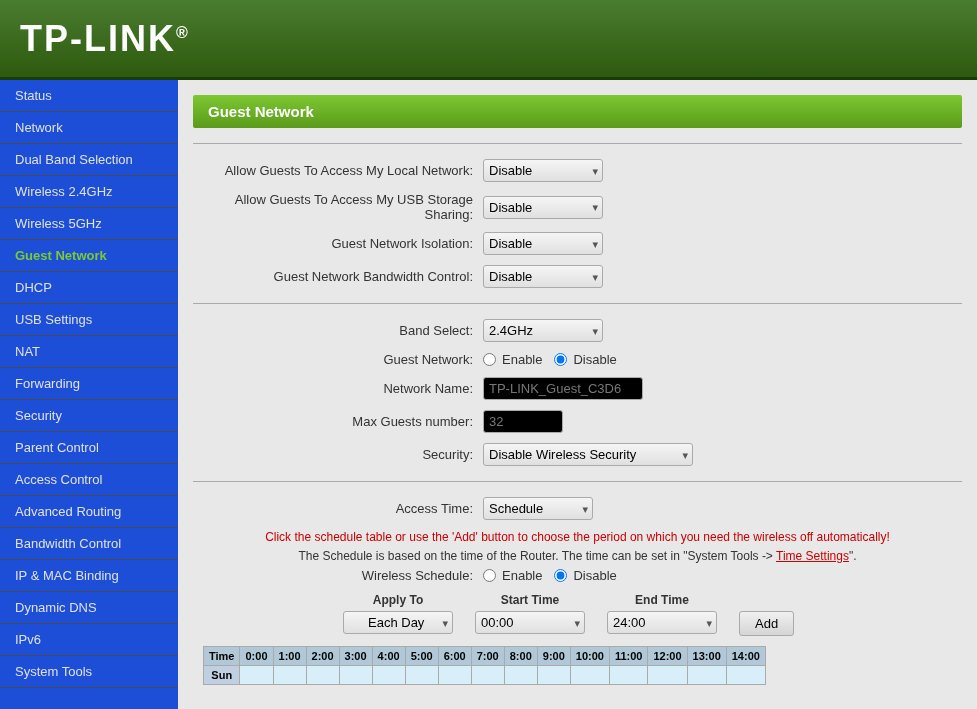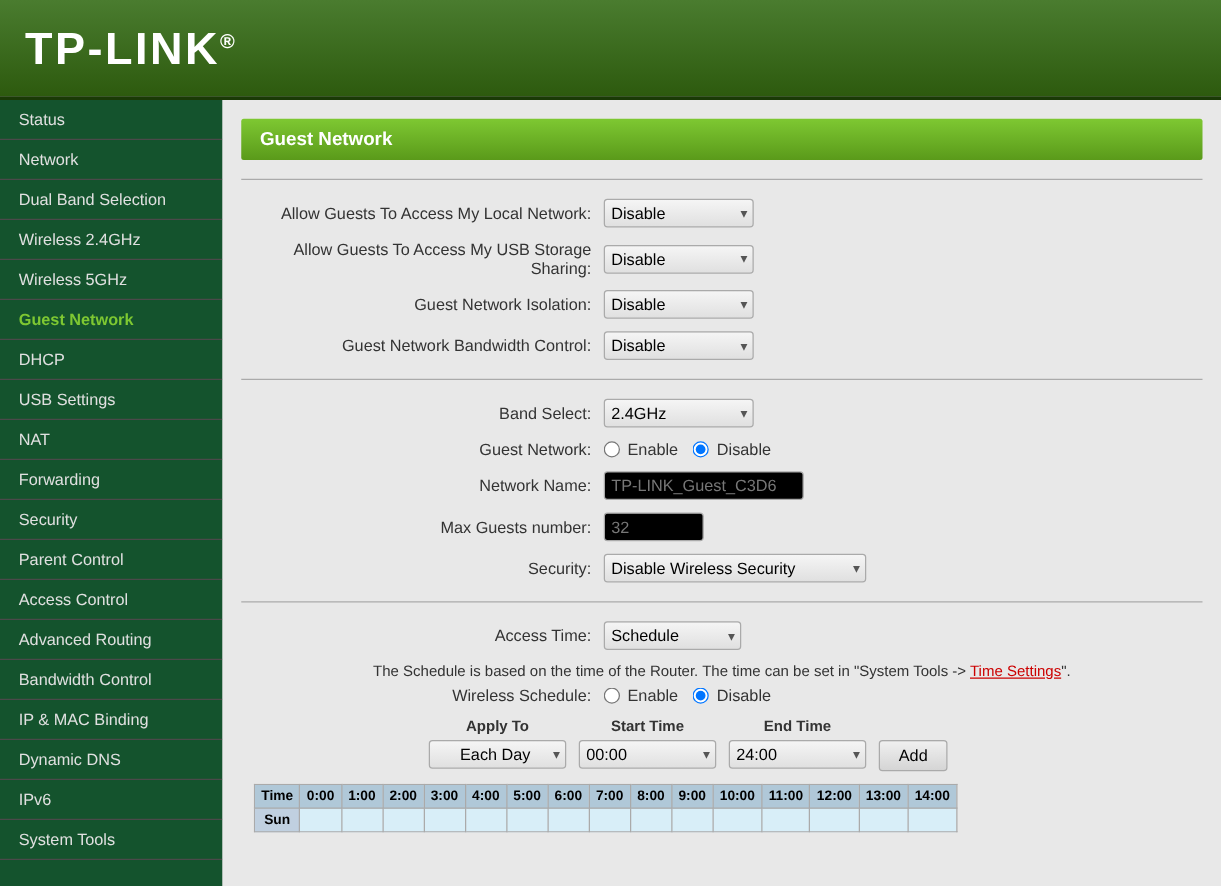--- a/index.html
+++ b/index.html
@@ -23,21 +23,21 @@
 
     
     #layout {
       display: flex;
       height: 629px;
     }
 
     
     #sidebar {
       width: 178px;
-      background: #14532d;
+      background: #1d4ed8;
       flex-shrink: 0;
       overflow-y: auto;
     }
     .sidebar-item {
       display: block;
       padding: 8px 15px;
       color: #e0e0e0;
       text-decoration: none;
       border-bottom: 1px solid #4a4a4a;
       cursor: pointer;
@@ -155,21 +155,21 @@
       font-size: 12px;
       text-align: center;
       margin: 5px 0;
     }
     .info-text-black a { color: #cc0000; text-decoration: underline; }
 
     
     .time-row {
       display: flex;
       align-items: flex-start;
-      gap: 10px;
+      gap: 22px;
       margin: 10px 0 10px 150px;
     }
     .time-col { display: flex; flex-direction: column; align-items: center; gap: 4px; }
     .time-col-label { font-size: 12px; color: #333; font-weight: bold; }
     .select-wrapper-wide select { width: 110px; padding-left: 24px; }
     .select-wrapper-time select { width: 110px; }
 
     button.add-btn {
       padding: 4px 15px;
       background: linear-gradient(to bottom, #f0f0f0, #d5d5d5);
@@ -355,20 +355,21 @@
       <div class="form-control">
         <div class="select-wrapper select-wrapper-schedule">
           <select class="select-schedule">
             <option>Always</option>
             <option selected="">Schedule</option>
           </select>
         </div>
       </div>
     </div>
 
+    <div class="info-text-red">Click the schedule table or use the 'Add' button to choose the period on which you need the wireless off automatically!</div>
 
     <div class="info-text-black">
       <span>The Schedule is based on the time of the Router. The time can be set in "System Tools -&gt; </span><a href="#">Time Settings</a><span>".</span>
     </div>
 
     <div class="form-row">
       <div class="form-label">Wireless Schedule:</div>
       <div class="form-control radio-group">
         <label class="radio-label">
           <input type="radio" name="wireless_schedule" value="enable" style="">

